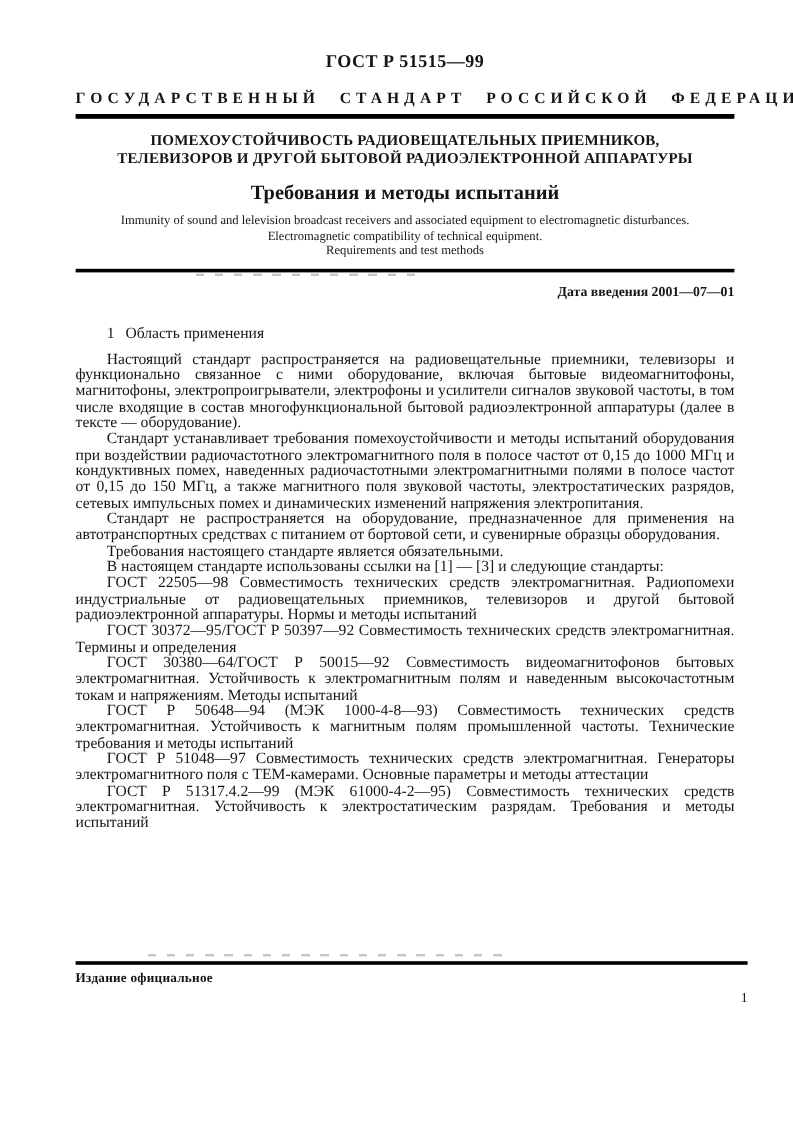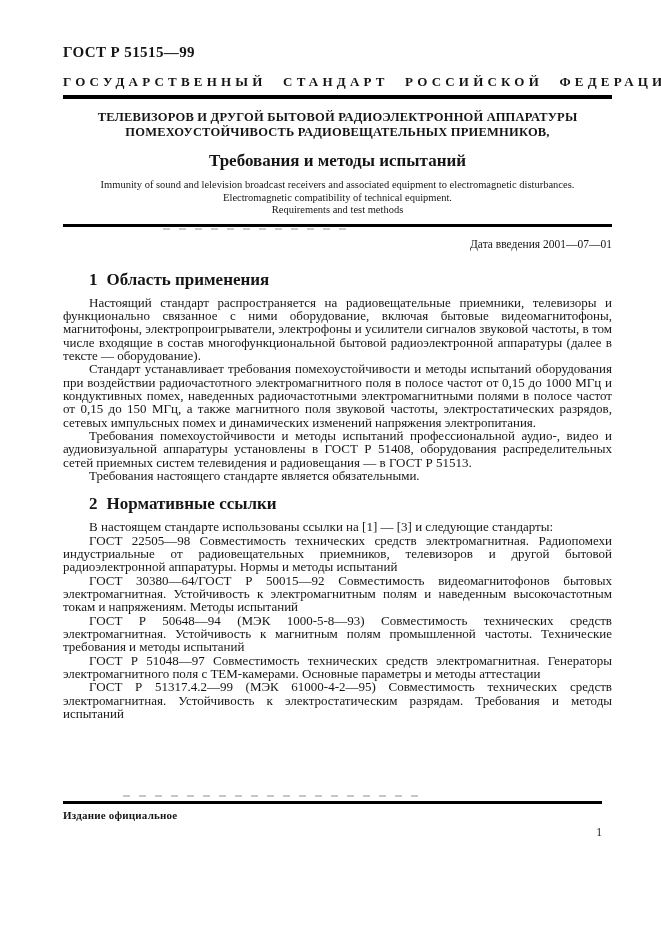--- a/index.html
+++ b/index.html
@@ -8,21 +8,21 @@
     width:661px; height:936px;
     margin:0 auto;
     background:#ffffff;
     font-family:"Liberation Serif", serif;
     color:#151515;
     box-sizing:border-box;
     padding:44px 49px 0 63px;
     overflow:hidden;
   }
   .doc-number {
-    text-align:left;
+    text-align:center;
     font-weight:bold;
     font-size:15px;
     letter-spacing:0.4px;
   }
   .gov-title {
     margin-top:13px;
     text-align:center;
     font-weight:bold;
     font-size:13px;
     letter-spacing:4.2px;
@@ -61,42 +61,42 @@
   .artifact {
     position:absolute;
     height:2px;
     background:repeating-linear-gradient(90deg, rgba(0,0,0,0.22) 0 7px, rgba(0,0,0,0) 7px 16px);
   }
   .artifact-mid { left:100px; top:4px; width:190px; }
   .artifact-footer { left:60px; top:-6px; width:300px; }
   .date {
     margin-top:11px;
     text-align:right;
-    font-weight:normal;
+    font-weight:bold;
     font-size:11.5px;
   }
   .sec-heading {
     margin-top:20px;
     margin-bottom:6px;
-    font-weight:bold;
-    font-size:17px;
+    font-weight:normal;
+    font-size:13px;
     padding-left:26px;
   }
   .sec-heading .sec-num { margin-right:9px; }
   .sec-heading.second { margin-top:12px; }
   p.body {
     margin:0;
     font-size:13px;
     line-height:13.35px;
     text-align:justify;
     text-indent:26px;
   }
   .footer {
     position:absolute;
-    left:63px; right:59px; top:801px;
+    left:63px; right:38px; top:801px;
   }
   .footer-rule { height:2.5px; background:#000; position:relative; }
   .footer-note {
     font-weight:bold;
     font-size:11px;
     margin-top:5px;
     letter-spacing:0.2px;
   }
   .page-num {
     text-align:right;
@@ -110,22 +110,22 @@
 <div class="page">
 
   <div class="doc-number">ГОСТ Р 51515—99</div>
 
   <div class="gov-title">ГОСУДАРСТВЕННЫЙ СТАНДАРТ РОССИЙСКОЙ ФЕДЕРАЦИИ</div>
 
   <div class="rule-thick"></div>
 
 
   <div class="main-title">
+    <div>ПОМЕХОУСТОЙЧИВОСТЬ РАДИОВЕЩАТЕЛЬНЫХ ПРИЕМНИКОВ,</div>
     <div>ТЕЛЕВИЗОРОВ И ДРУГОЙ БЫТОВОЙ РАДИОЭЛЕКТРОННОЙ АППАРАТУРЫ</div>
-    <div>ПОМЕХОУСТОЙЧИВОСТЬ РАДИОВЕЩАТЕЛЬНЫХ ПРИЕМНИКОВ,</div>
   </div>
 
   <div class="subtitle">Требования и методы испытаний</div>
 
   <div class="english">
     <div>Immunity of sound and lelevision broadcast receivers and associated equipment to electromagnetic disturbances.</div>
     <div>Electromagnetic compatibility of technical equipment.</div>
     <div>Requirements and test methods</div>
   </div>
 
@@ -134,31 +134,29 @@
   </div>
 
   <div class="date">Дата введения 2001—07—01</div>
 
   <div class="sec-heading">
     <span class="sec-num">1</span><span>Область применения</span>
   </div>
 
   <p class="body">Настоящий стандарт распространяется на радиовещательные приемники, телевизоры и функционально связанное с ними оборудование, включая бытовые видеомагнитофоны, магнитофоны, электропроигрыватели, электрофоны и усилители сигналов звуковой частоты, в том числе входящие в состав многофункциональной бытовой радиоэлектронной аппаратуры (далее в тексте — оборудование).</p>
   <p class="body">Стандарт устанавливает требования помехоустойчивости и методы испытаний оборудования при воздействии радиочастотного электромагнитного поля в полосе частот от 0,15 до 1000 МГц и кондуктивных помех, наведенных радиочастотными электромагнитными полями в полосе частот от 0,15 до 150 МГц, а также магнитного поля звуковой частоты, электростатических разрядов, сетевых импульсных помех и динамических изменений напряжения электропитания.</p>
-  <p class="body">Требования помехоустойчивости и методы испытаний профессиональной аудио-, видео и аудиовизуальной аппаратуры установлены в ГОСТ Р 51408, оборудования распределительных сетей приемных систем телевидения и радиовещания — в ГОСТ Р 51513.</p>
+  <p class="body">Стандарт не распространяется на оборудование, предназначенное для применения на автотранспортных средствах с питанием от бортовой сети, и сувенирные образцы оборудования.</p>
   <p class="body">Требования настоящего стандарте является обязательными.</p>
 
-  <div class="sec-heading second">
-    <span class="sec-num">2</span><span>Нормативные ссылки</span>
-  </div>
 
   <p class="body">В настоящем стандарте использованы ссылки на [1] — [3] и следующие стандарты:</p>
   <p class="body">ГОСТ 22505—98 Совместимость технических средств электромагнитная. Радиопомехи индустриальные от радиовещательных приемников, телевизоров и другой бытовой радиоэлектронной аппаратуры. Нормы и методы испытаний</p>
+  <p class="body">ГОСТ 30372—95/ГОСТ Р 50397—92 Совместимость технических средств электромагнитная. Термины и определения</p>
   <p class="body">ГОСТ 30380—64/ГОСТ Р 50015—92 Совместимость видеомагнитофонов бытовых электромагнитная. Устойчивость к электромагнитным полям и наведенным высокочастотным токам и напряжениям. Методы испытаний</p>
-  <p class="body">ГОСТ Р 50648—94 (МЭК 1000-5-8—93) Совместимость технических средств электромагнитная. Устойчивость к магнитным полям промышленной частоты. Технические требования и методы испытаний</p>
+  <p class="body">ГОСТ Р 50648—94 (МЭК 1000-4-8—93) Совместимость технических средств электромагнитная. Устойчивость к магнитным полям промышленной частоты. Технические требования и методы испытаний</p>
   <p class="body">ГОСТ Р 51048—97 Совместимость технических средств электромагнитная. Генераторы электромагнитного поля с ТЕМ-камерами. Основные параметры и методы аттестации</p>
   <p class="body">ГОСТ Р 51317.4.2—99 (МЭК 61000-4-2—95) Совместимость технических средств электромагнитная. Устойчивость к электростатическим разрядам. Требования и методы испытаний</p>
 
   <div class="footer">
     <div class="footer-rule">
       <div class="artifact artifact-footer"></div>
     </div>
     <div class="footer-note">Издание официальное</div>
     <div class="page-num">1</div>
   </div>

